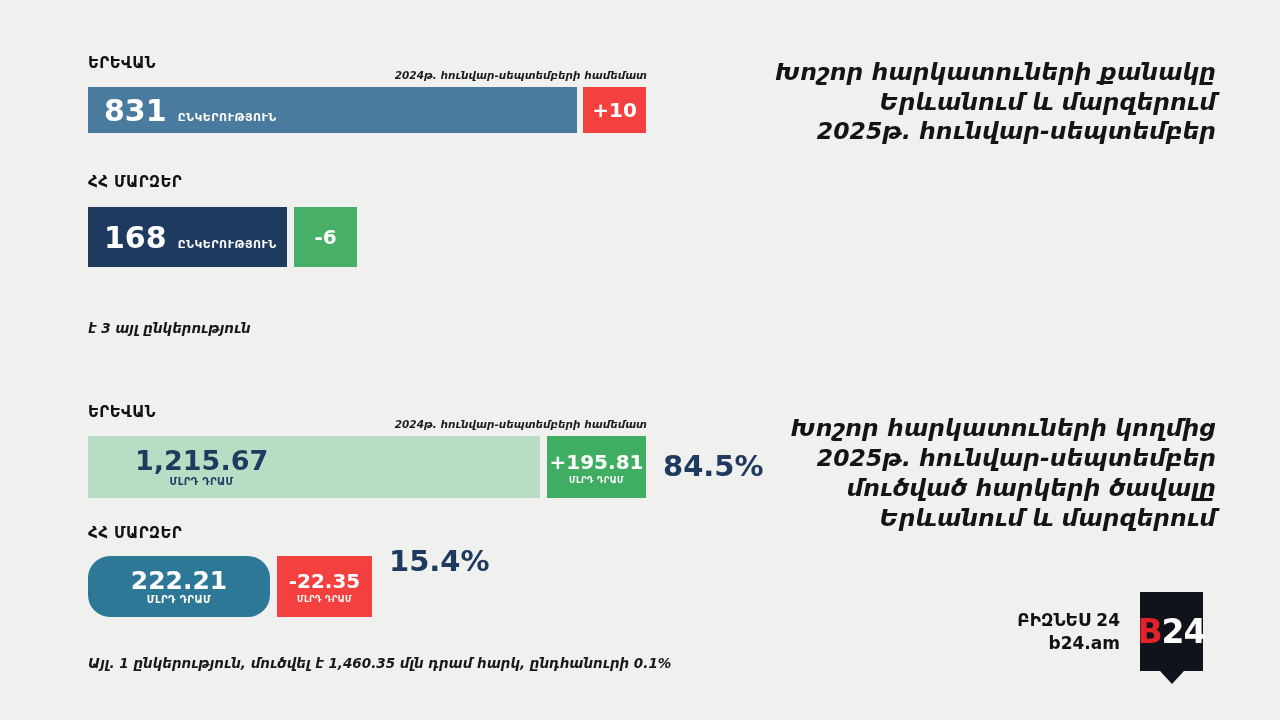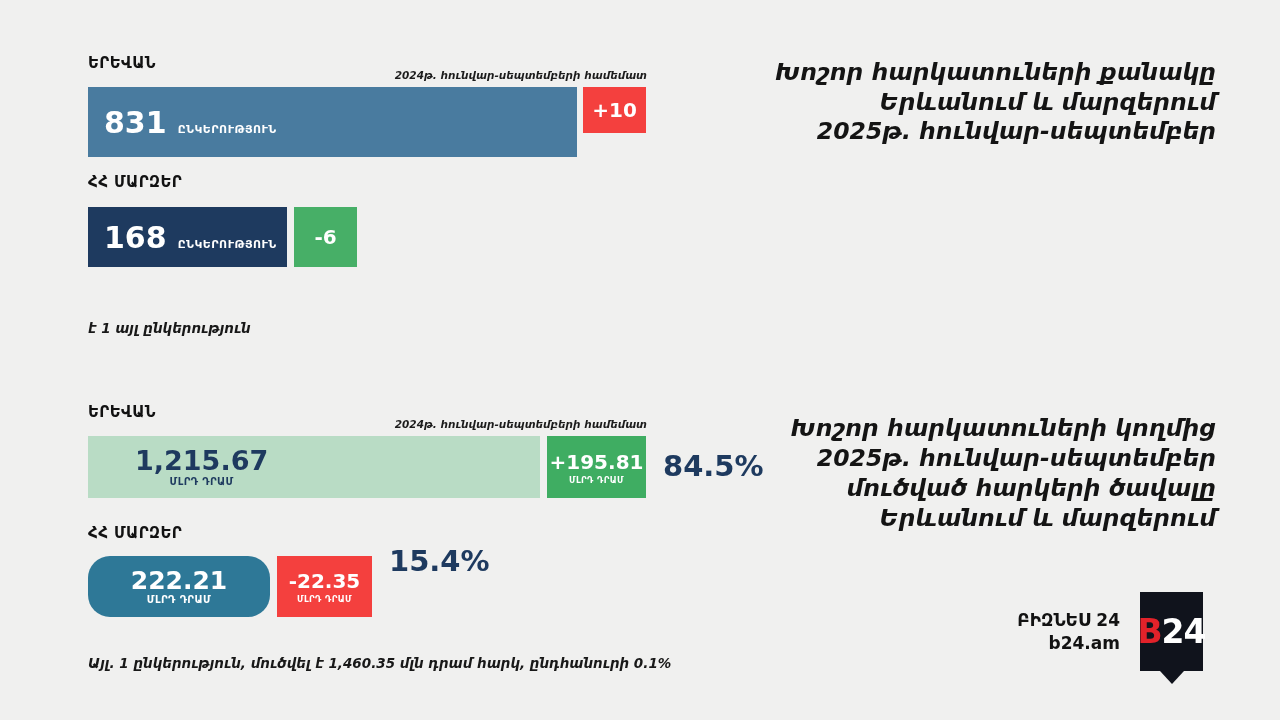--- a/index.html
+++ b/index.html
@@ -135,21 +135,21 @@
 </style>
 </head>
 <body>
 
 <div class="canvas">
 
   <div class="cat-label" style="left:88px; top:54px;">ԵՐԵՎԱՆ</div>
 
   <div class="compare-note" style="top:69px;">2024թ. հունվար-սեպտեմբերի համեմատ</div>
 
-  <div class="bar bar-steel" style="left:88px; top:87px; width:489px; height:70px;">
+  <div class="bar bar-steel" style="left:88px; top:87px; width:489px; height:46px;">
     <div class="bar-inline">
       <span class="bar-num-big">831</span>
       <span class="bar-unit-inline">ԸՆԿԵՐՈՒԹՅՈՒՆ</span>
     </div>
   </div>
 
   <div class="badge badge-red" style="left:583px; top:87px; width:63px; height:46px;">
     <span class="badge-num">+10</span>
   </div>
 
@@ -160,21 +160,21 @@
       <span class="bar-num-big">168</span>
       <span class="bar-unit-inline">ԸՆԿԵՐՈՒԹՅՈՒՆ</span>
     </div>
   </div>
 
   <div class="badge badge-green" style="left:294px; top:207px; width:63px; height:60px;">
     <span class="badge-num">-6</span>
   </div>
 
   <div class="footnote" style="left:88px; top:317px;">
-    <div>է 1 այլ ընկերություն</div>
+    <div>է 3 այլ ընկերություն</div>
   </div>
 
   <div class="big-title" style="top:58px;">
     <div>Խոշոր հարկատուների քանակը</div>
     <div>Երևանում և մարզերում</div>
     <div>2025թ. հունվար-սեպտեմբեր</div>
   </div>
 
   <div class="cat-label" style="left:88px; top:403px;">ԵՐԵՎԱՆ</div>
 

